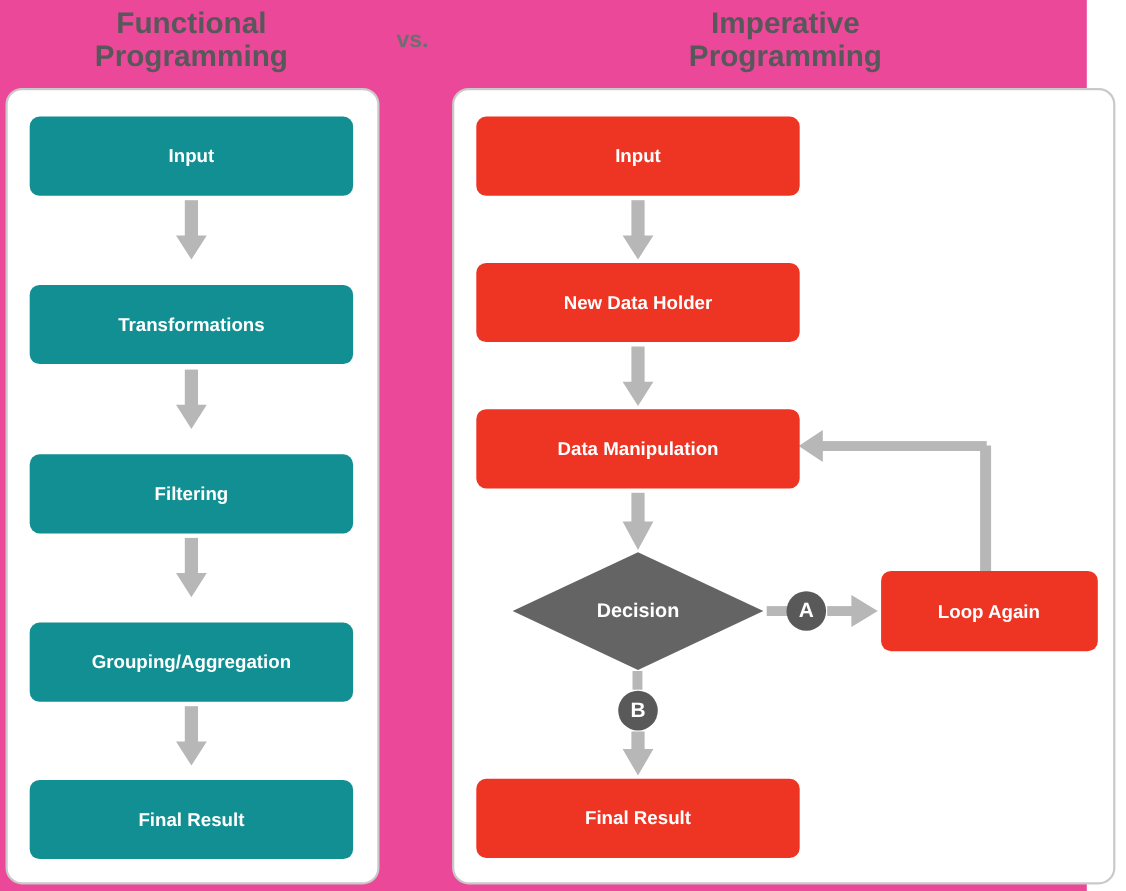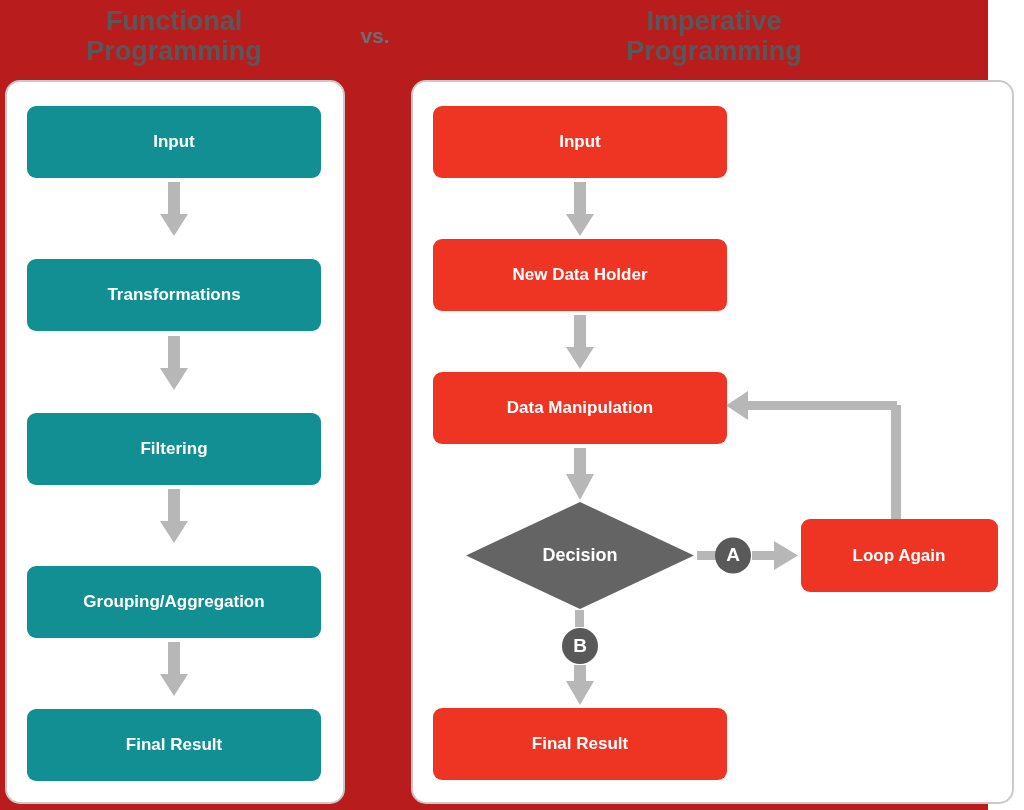--- a/index.html
+++ b/index.html
@@ -10,21 +10,21 @@
   body {
     width: 1024px;
     height: 810px;
     font-family: "Liberation Sans", sans-serif;
     overflow: hidden;
   }
   #stage {
     position: relative;
     width: 988px;
     height: 810px;
-    background: #b91c1c;
+    background: #ec4899;
   }
   #diagram {
     position: absolute;
     left: 0;
     top: 0;
     width: 1024px;
     height: 810px;
     display: block;
   }
   .panel-title {

